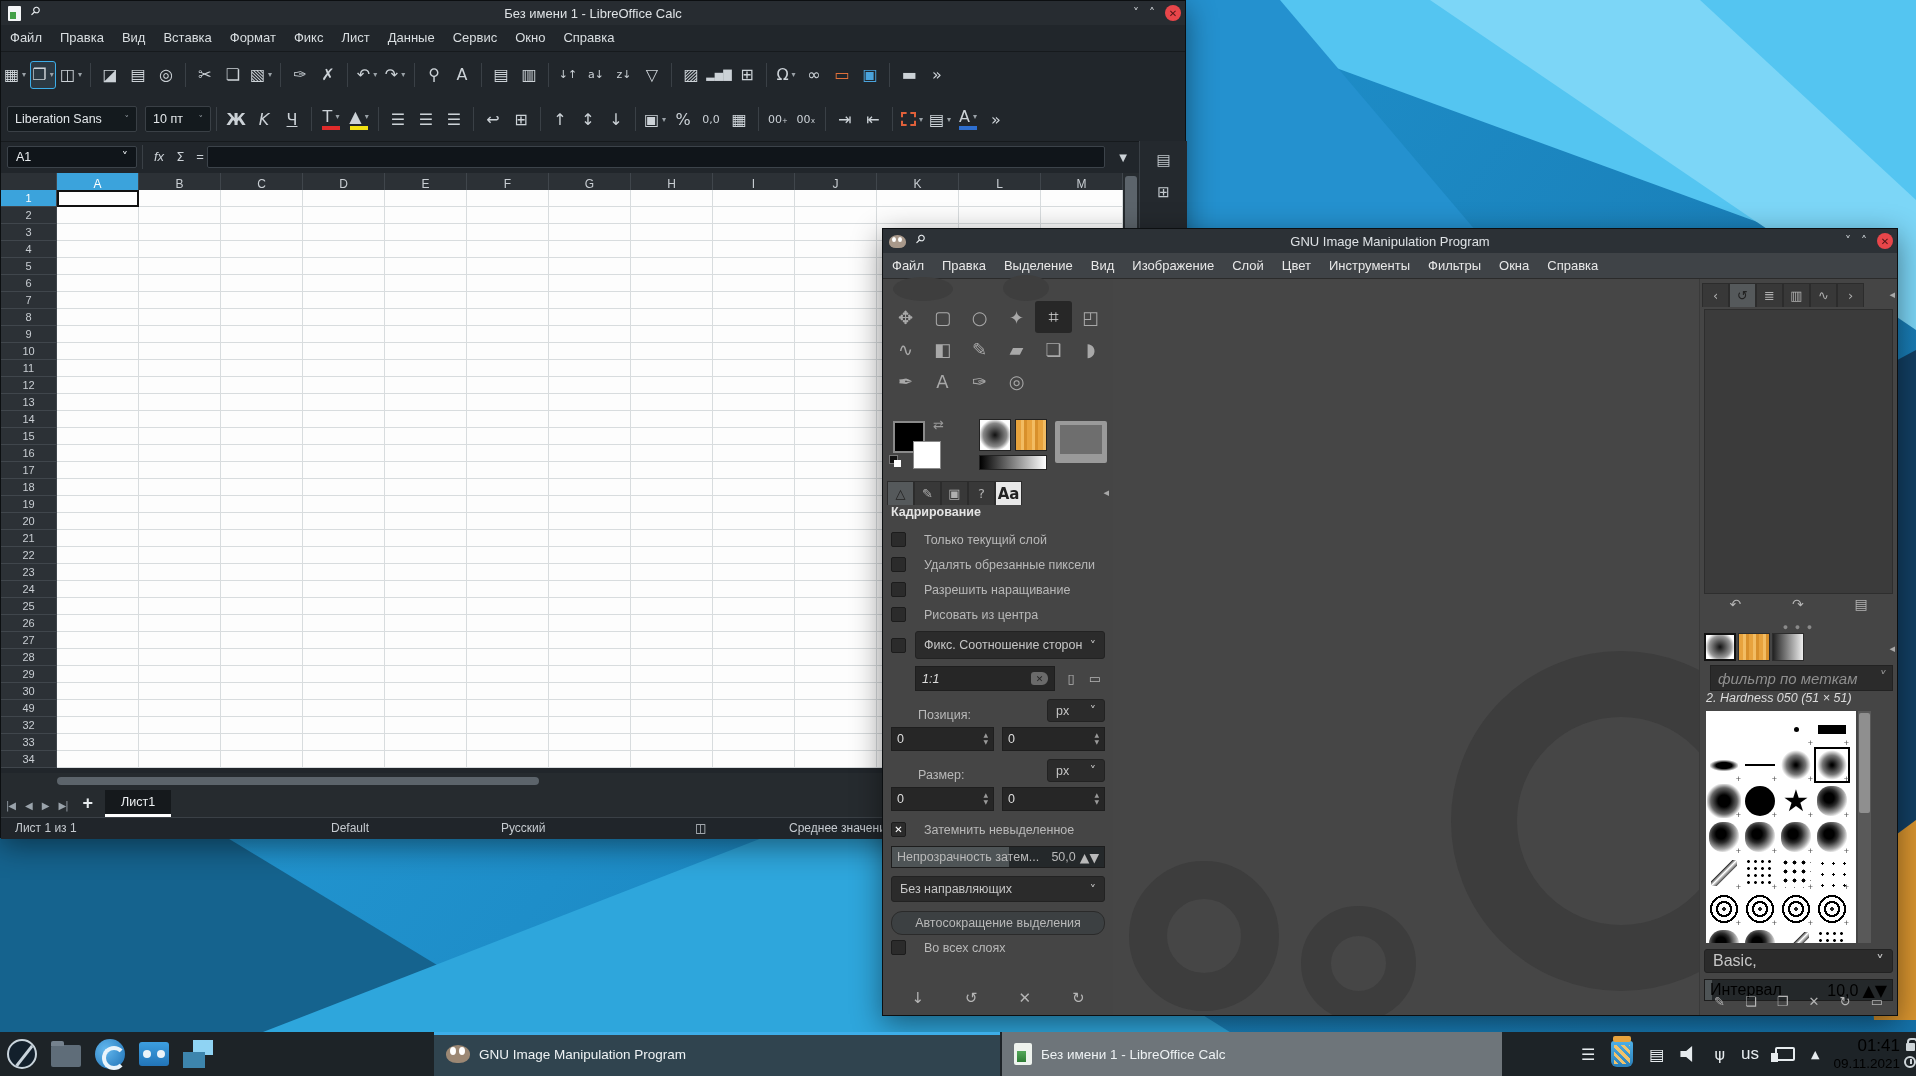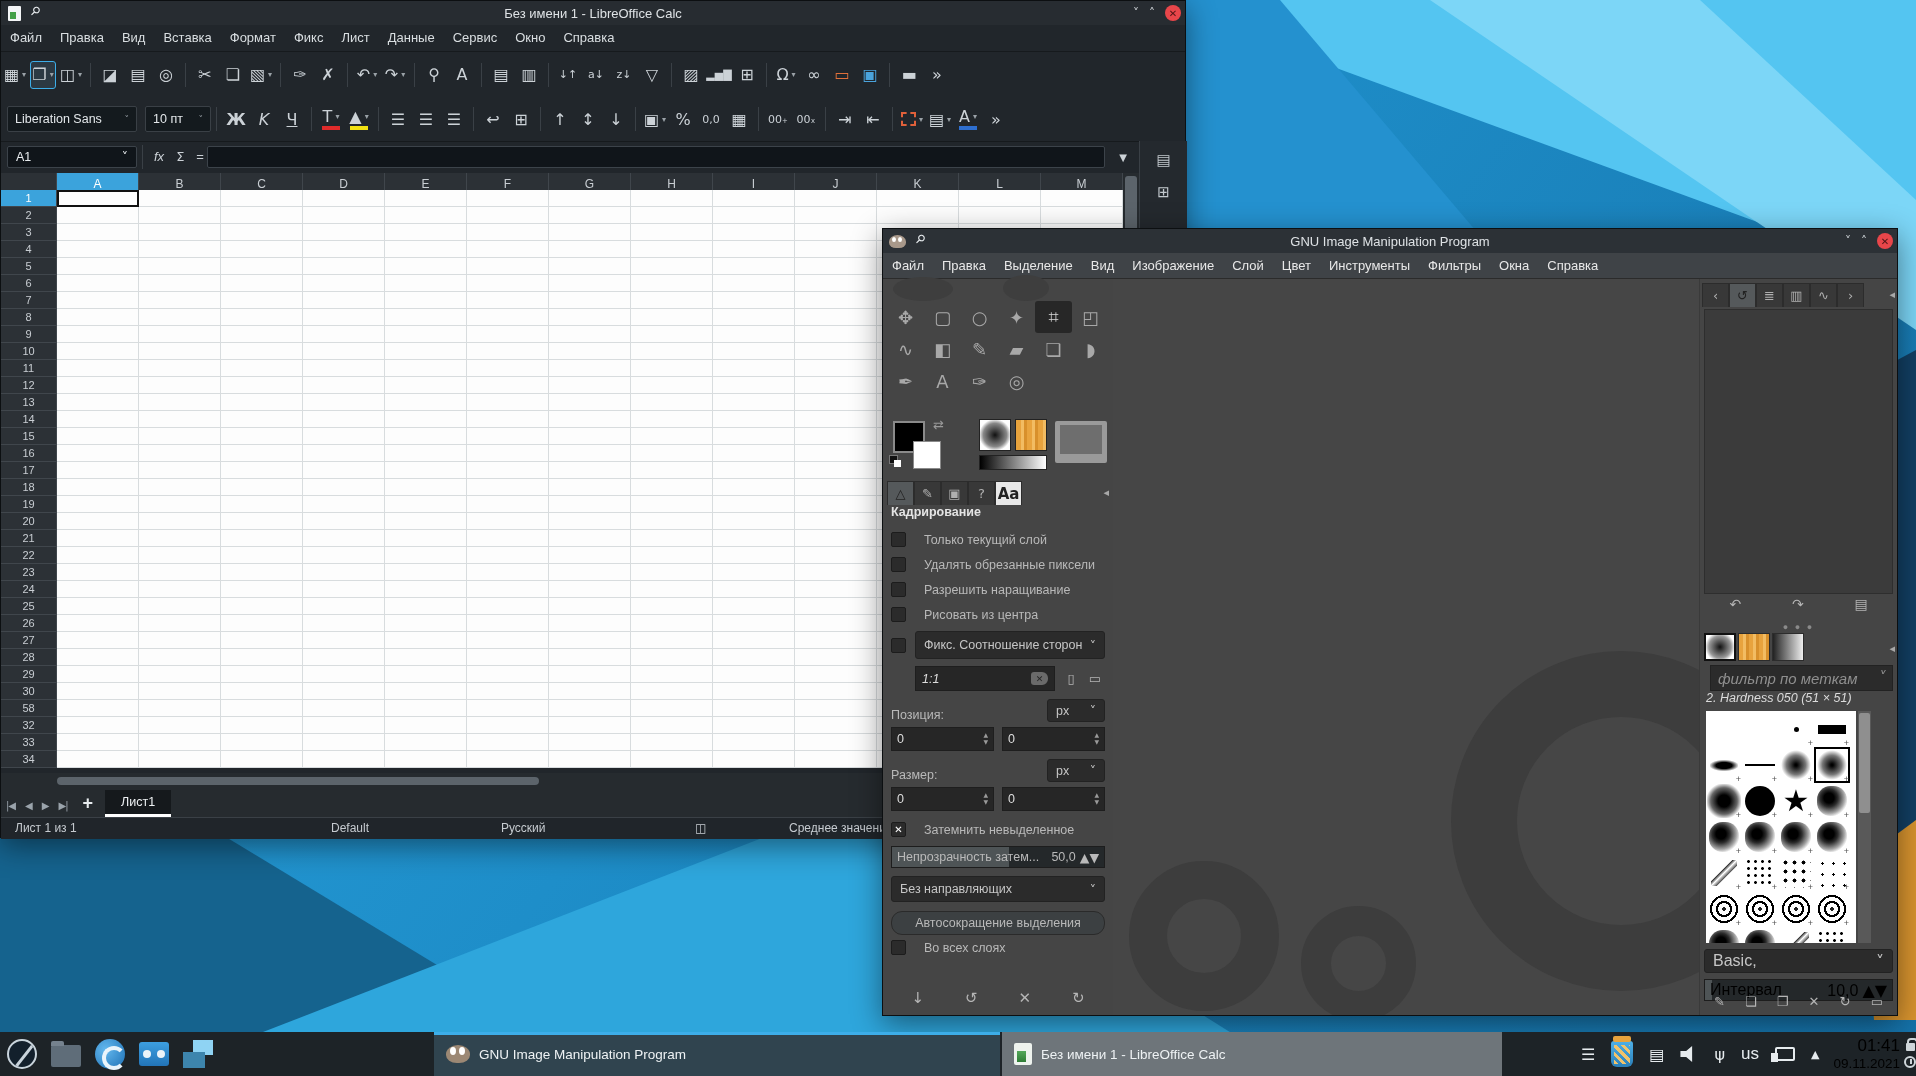--- a/index.html
+++ b/index.html
@@ -154,21 +154,21 @@
   .gsel { height:28px; background:#2b2b2b; border:1px solid #222; border-radius:3px; color:#c6c6c6;
     display:flex; align-items:center; padding:0 8px; justify-content:space-between; }
   #fixedrow { display:flex; align-items:center; gap:9px; margin-top:4px; }
   #fixedrow .gsel { flex:1; }
   #aspectrow { display:flex; align-items:center; gap:6px; margin-top:7px; margin-left:24px; }
   #aspect-entry { flex:1; height:25px; background:#262626; border:1px solid #1e1e1e; color:#ddd;
     font-style:italic; display:flex; align-items:center; padding:0 6px; justify-content:space-between; }
   #aspect-clear { width:17px; height:13px; background:#6a6a6a; border-radius:3px 6px 6px 3px; color:#262626;
     font-size:9px; display:flex; align-items:center; justify-content:center; }
   .orient-btn { width:20px; height:20px; color:#b5b5b5; font-size:13px; display:flex; align-items:center; justify-content:center; }
-  .lblrow { display:flex; align-items:flex-end; justify-content:space-between; margin-top:8px; }
+  .lblrow { display:flex; align-items:flex-end; justify-content:space-between; margin-top:8px;margin-left:27px; }
   .unit-dd { width:58px; height:23px; }
   .spinrow { display:flex; gap:8px; margin-top:5px; }
   .spin { flex:1; height:24px; background:#262626; border:1px solid #1e1e1e; color:#ddd; display:flex;
     align-items:center; padding:0 5px; justify-content:space-between; }
   .spin .arr { display:flex; flex-direction:column; font-size:6px; color:#9a9a9a; line-height:1.1; }
   .slider { position:relative; height:22px; background:#24282a; border:1px solid #1d1d1d; margin-top:4px;
     display:flex; align-items:center; padding:0 5px; justify-content:space-between; overflow:hidden; }
   .slider .fill { position:absolute; left:0; top:0; bottom:0; background:#4e5456; }
   .slider span { position:relative; }
   #guides-dd { margin-top:8px; height:26px; }
@@ -962,21 +962,21 @@
       <div class="cell"></div>
       <div class="cell"></div>
       <div class="cell"></div>
       <div class="cell"></div>
       <div class="cell"></div>
       <div class="cell"></div>
       <div class="cell"></div>
       <div class="cell"></div>
       <div class="cell"></div>
       <div class="cell"></div>
-      <div class="rh">58</div>
+      <div class="rh">49</div>
       <div class="cell"></div>
       <div class="cell"></div>
       <div class="cell"></div>
       <div class="cell"></div>
       <div class="cell"></div>
       <div class="cell"></div>
       <div class="cell"></div>
       <div class="cell"></div>
       <div class="cell"></div>
       <div class="cell"></div>

